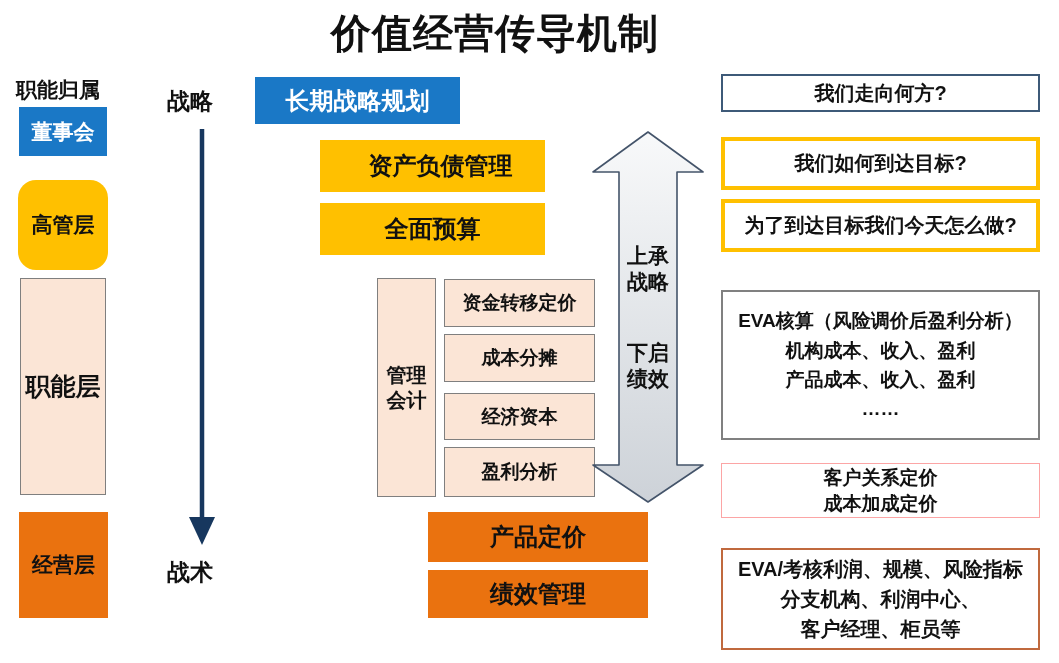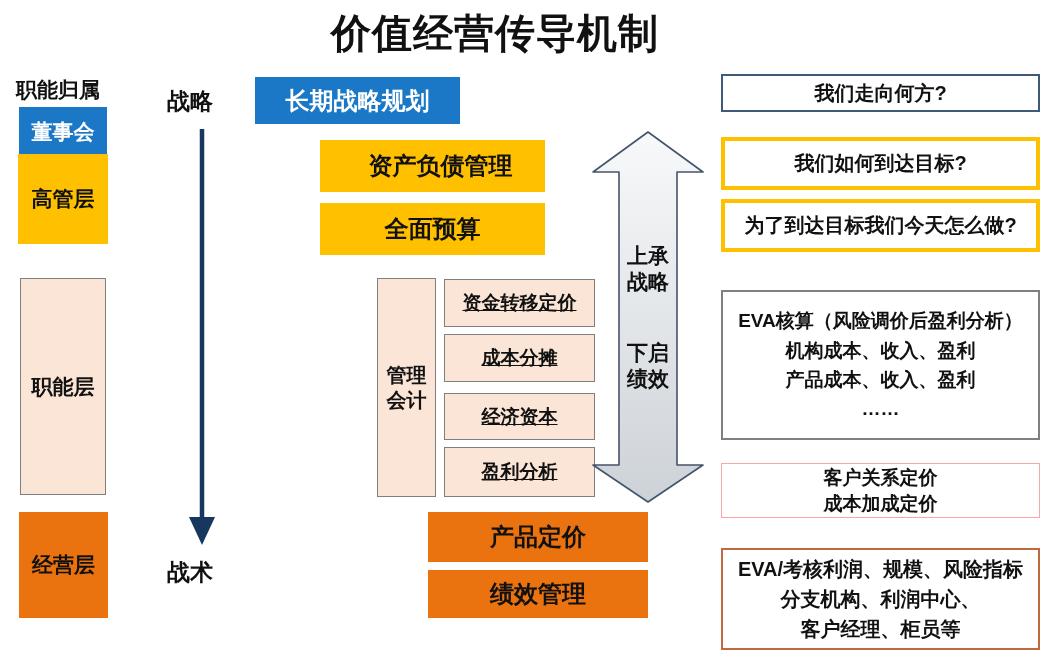--- a/index.html
+++ b/index.html
@@ -14,34 +14,34 @@
 
   .title{left:0;top:6px;width:990px;font-size:40px;font-weight:800;letter-spacing:1px;}
 
   
   .lc-header{left:16px;top:76px;width:110px;font-size:21px;font-weight:600;text-align:left;}
   .box-blue{background:#1A78C6;color:#fff;}
   .box-gold{background:#FFC000;color:#111;}
   .box-peach{background:#FBE5D6;color:#111;border:1.5px solid #7F7F7F;}
   .box-orange{background:#EA720F;color:#111;}
   .lc1{left:19px;top:107px;width:88px;height:49px;font-size:21px;}
-  .lc2{left:18px;top:154px;width:90px;height:90px;font-size:21px;}
-  .lc3{left:20px;top:278px;width:86px;height:217px;font-size:21px;}
+  .lc2{left:18px;top:180px;width:90px;height:90px;font-size:21px;border-radius:18px;}
+  .lc3{left:20px;top:278px;width:86px;height:217px;font-size:25px;}
   .lc4{left:19px;top:512px;width:89px;height:106px;font-size:21px;}
 
   
   .axis-top{left:150px;top:86px;width:80px;font-size:23px;}
   .axis-bottom{left:150px;top:557px;width:80px;font-size:23px;}
 
   
   .f-plan{left:255px;top:77px;width:205px;height:47px;font-size:24px;}
   .f-alm{left:320px;top:140px;width:225px;height:52px;font-size:24px;padding-left:16px;}
   .f-budget{left:320px;top:203px;width:225px;height:52px;font-size:24px;}
   .f-ma{left:377px;top:278px;width:59px;height:219px;font-size:20px;line-height:1.25;}
-  .sub{left:444px;width:151px;font-size:19px;text-decoration:underline;}
+  .sub{left:444px;width:151px;font-size:19px;}
   .sub1{top:279px;height:48px;}
   .sub2{top:334px;height:48px;}
   .sub3{top:393px;height:47px;}
   .sub4{top:447px;height:50px;}
   .f-price{left:428px;top:512px;width:220px;height:50px;font-size:24px;}
   .f-perf{left:428px;top:570px;width:220px;height:48px;font-size:24px;}
 
   
   .big-arrow-svg{left:585px;top:128px;width:126px;height:380px;}
   .arrow-text-top{left:613px;top:243px;width:70px;font-size:21px;line-height:1.22;}

